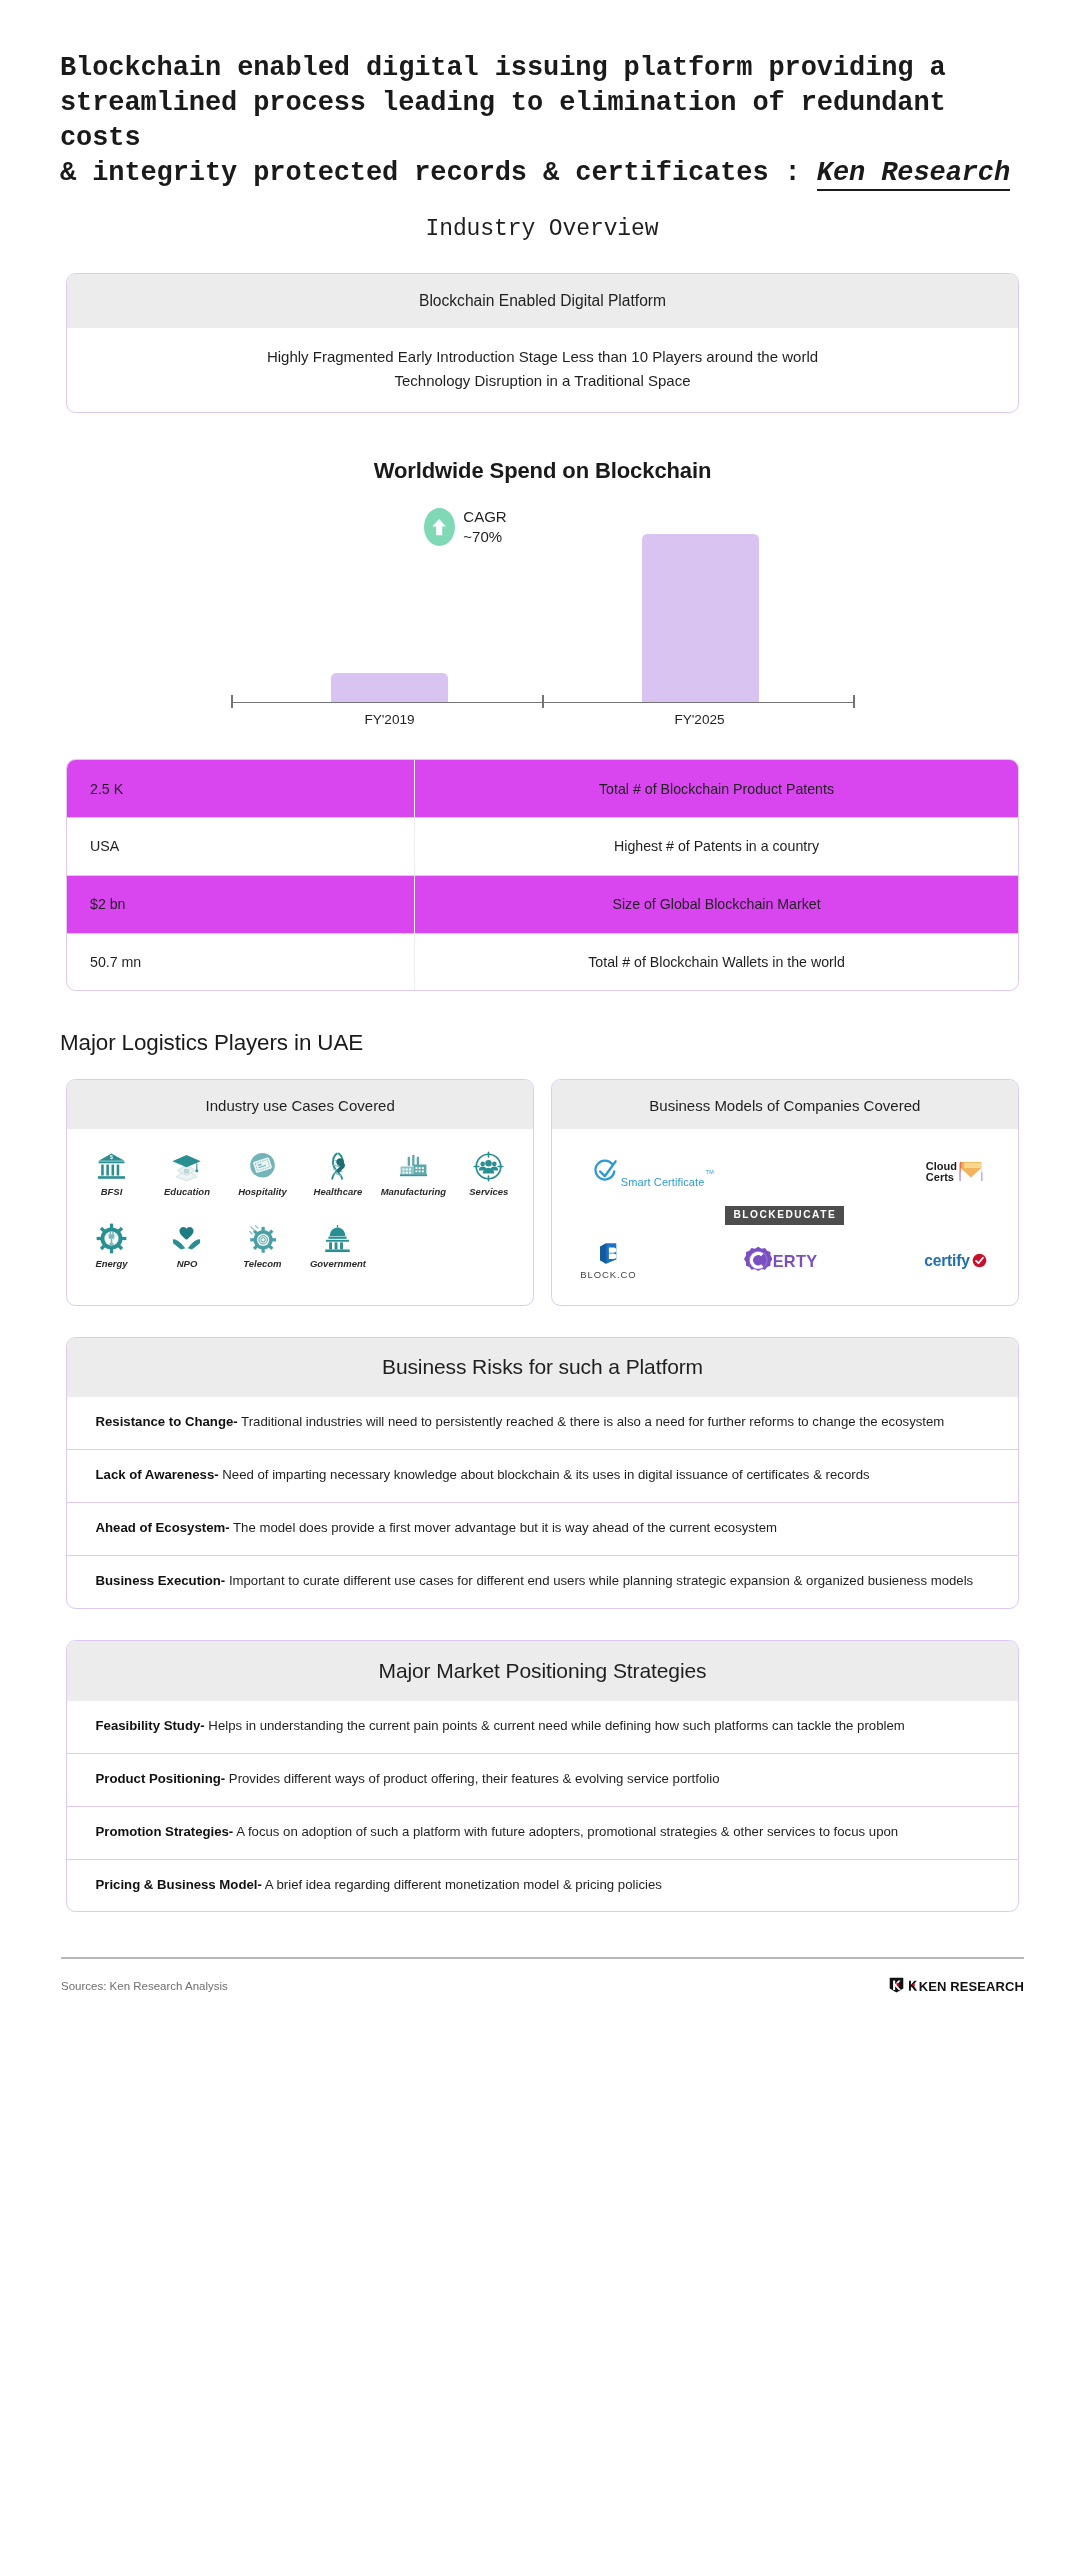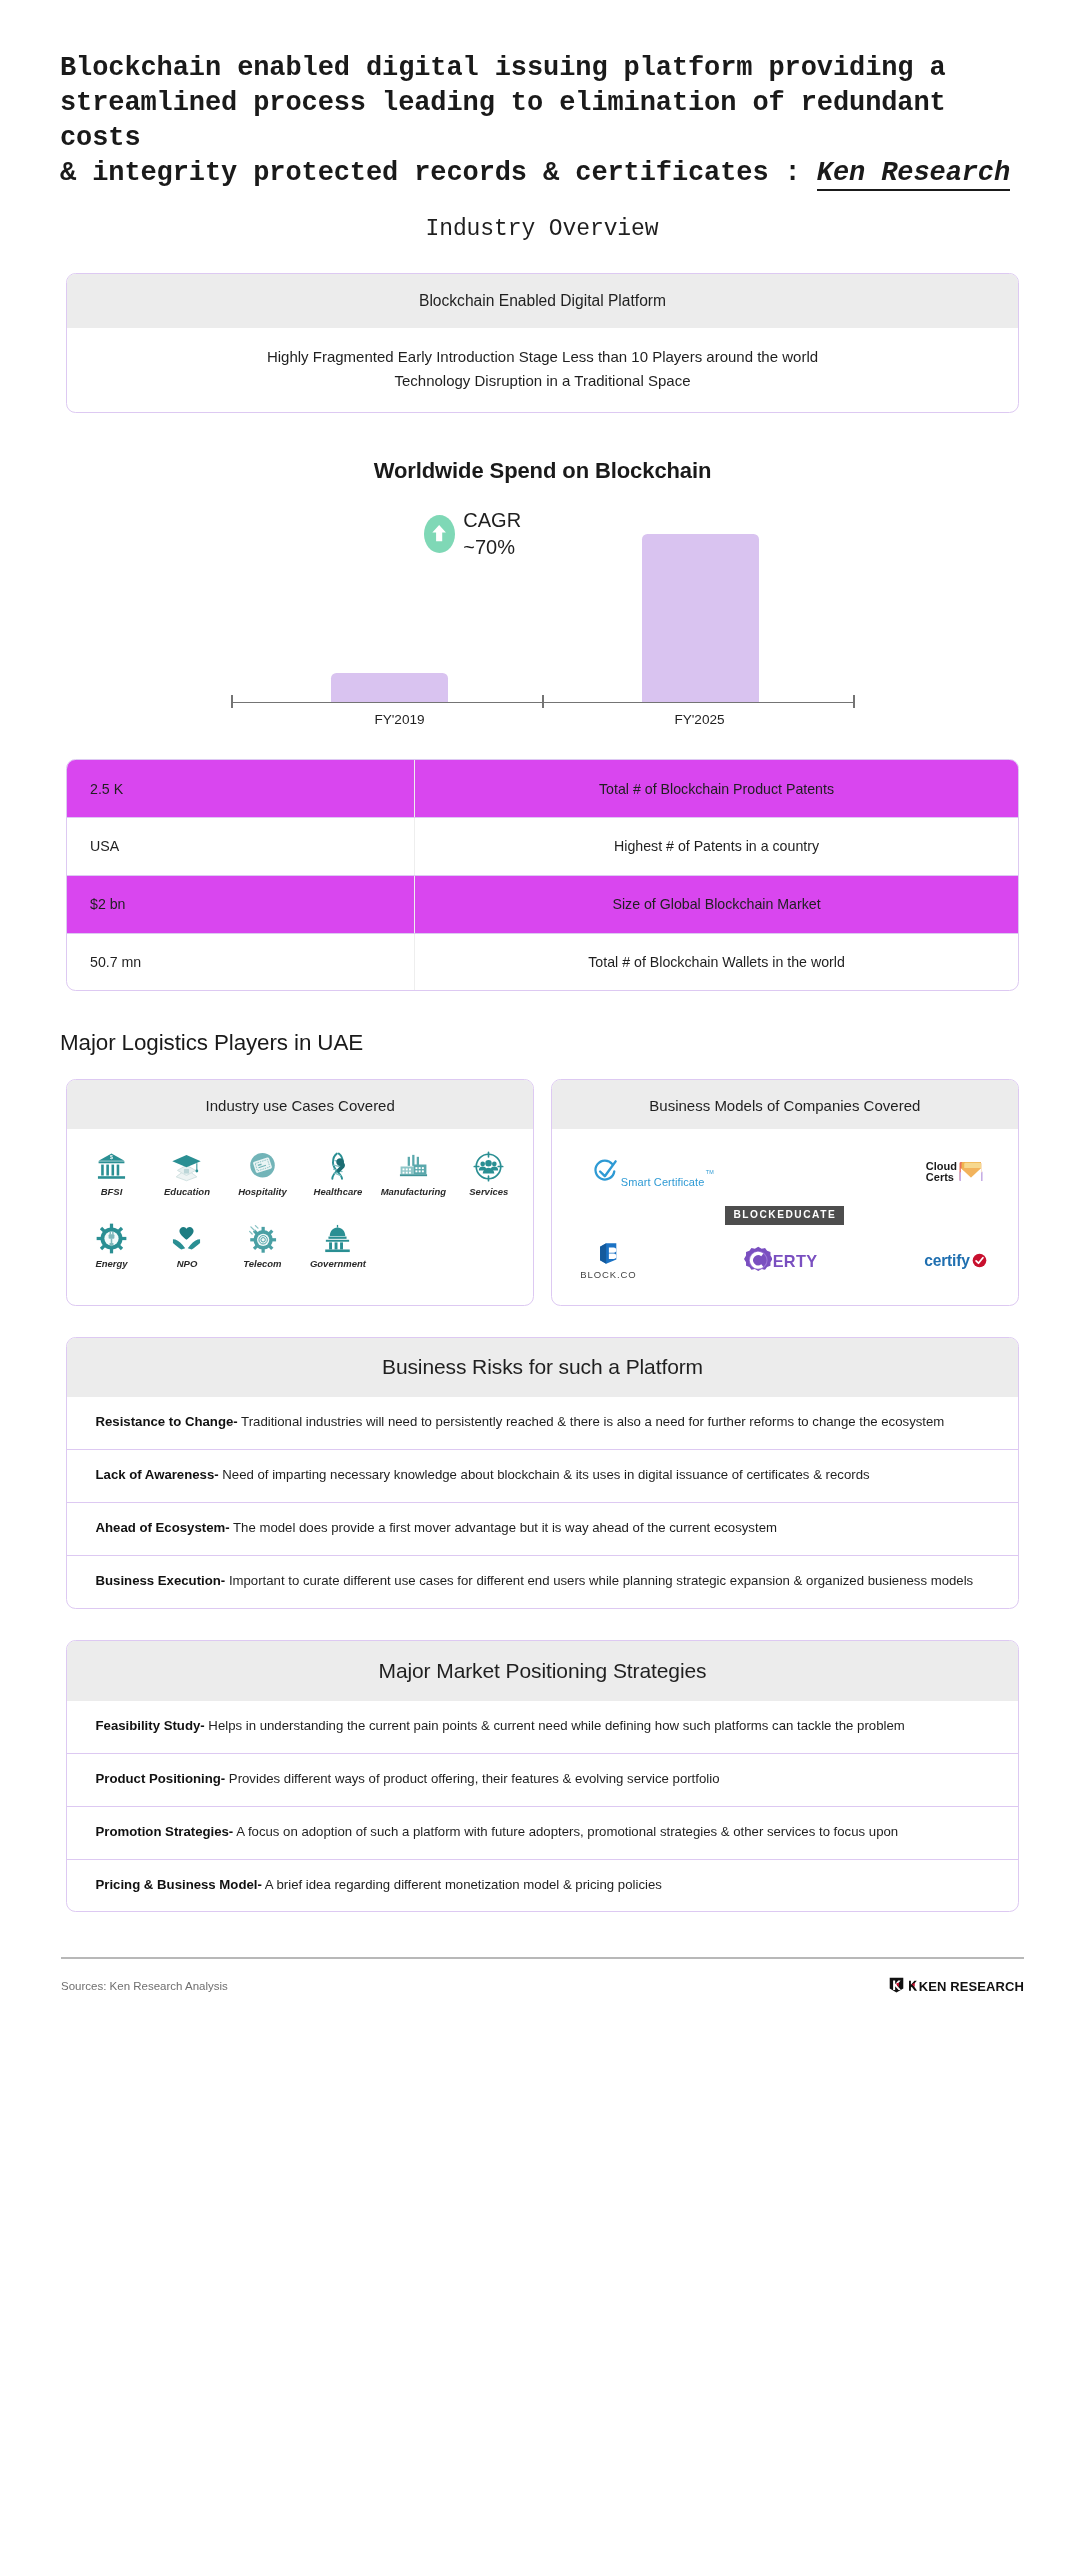--- a/index.html
+++ b/index.html
@@ -115,21 +115,21 @@
     height: 27px;
   }
   .axis-label {
     position: absolute;
     top: 9.5px;
     font-size: 13.6px;
     color: #1f1f1f;
     text-align: center;
     width: 122px;
   }
-  .axis-label.l1 { left: 108px; }
+  .axis-label.l1 { left: 98px; }
   .axis-label.l2 { left: 408px; }
 
   .cagr {
     position: absolute;
     left: 193px;
     top: 2.7px;
     display: flex;
     align-items: center;
     gap: 8.8px;
   }
@@ -137,21 +137,21 @@
     width: 31px;
     height: 38px;
     border-radius: 50%;
     background: #7fd8b6;
     display: flex;
     align-items: center;
     justify-content: center;
   }
   .cagr-badge svg { display: block; }
   .cagr-text {
-    font-size: 20px;
+    font-size: 15px;
     line-height: 1.32;
     color: #1f1f1f;
   }
 
   
   .stats-card { margin-top: 30px; }
   .stat-row { display: flex; }
   .stat-row + .stat-row { border-top: 1.4px solid #ddc9f2; }
   .stat-row.odd { background: #d946ef; }
   .stat-key {

